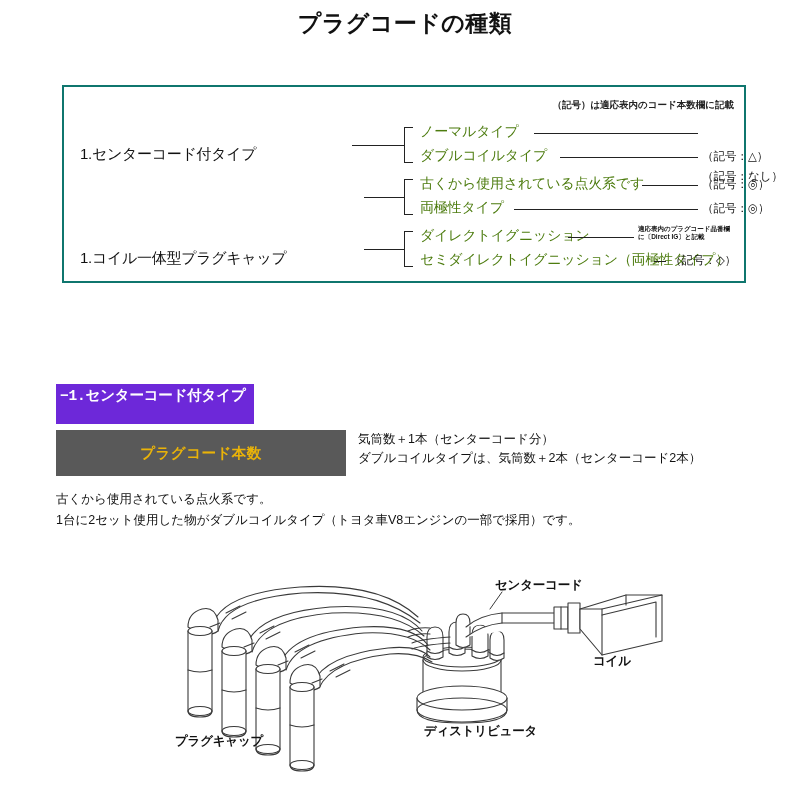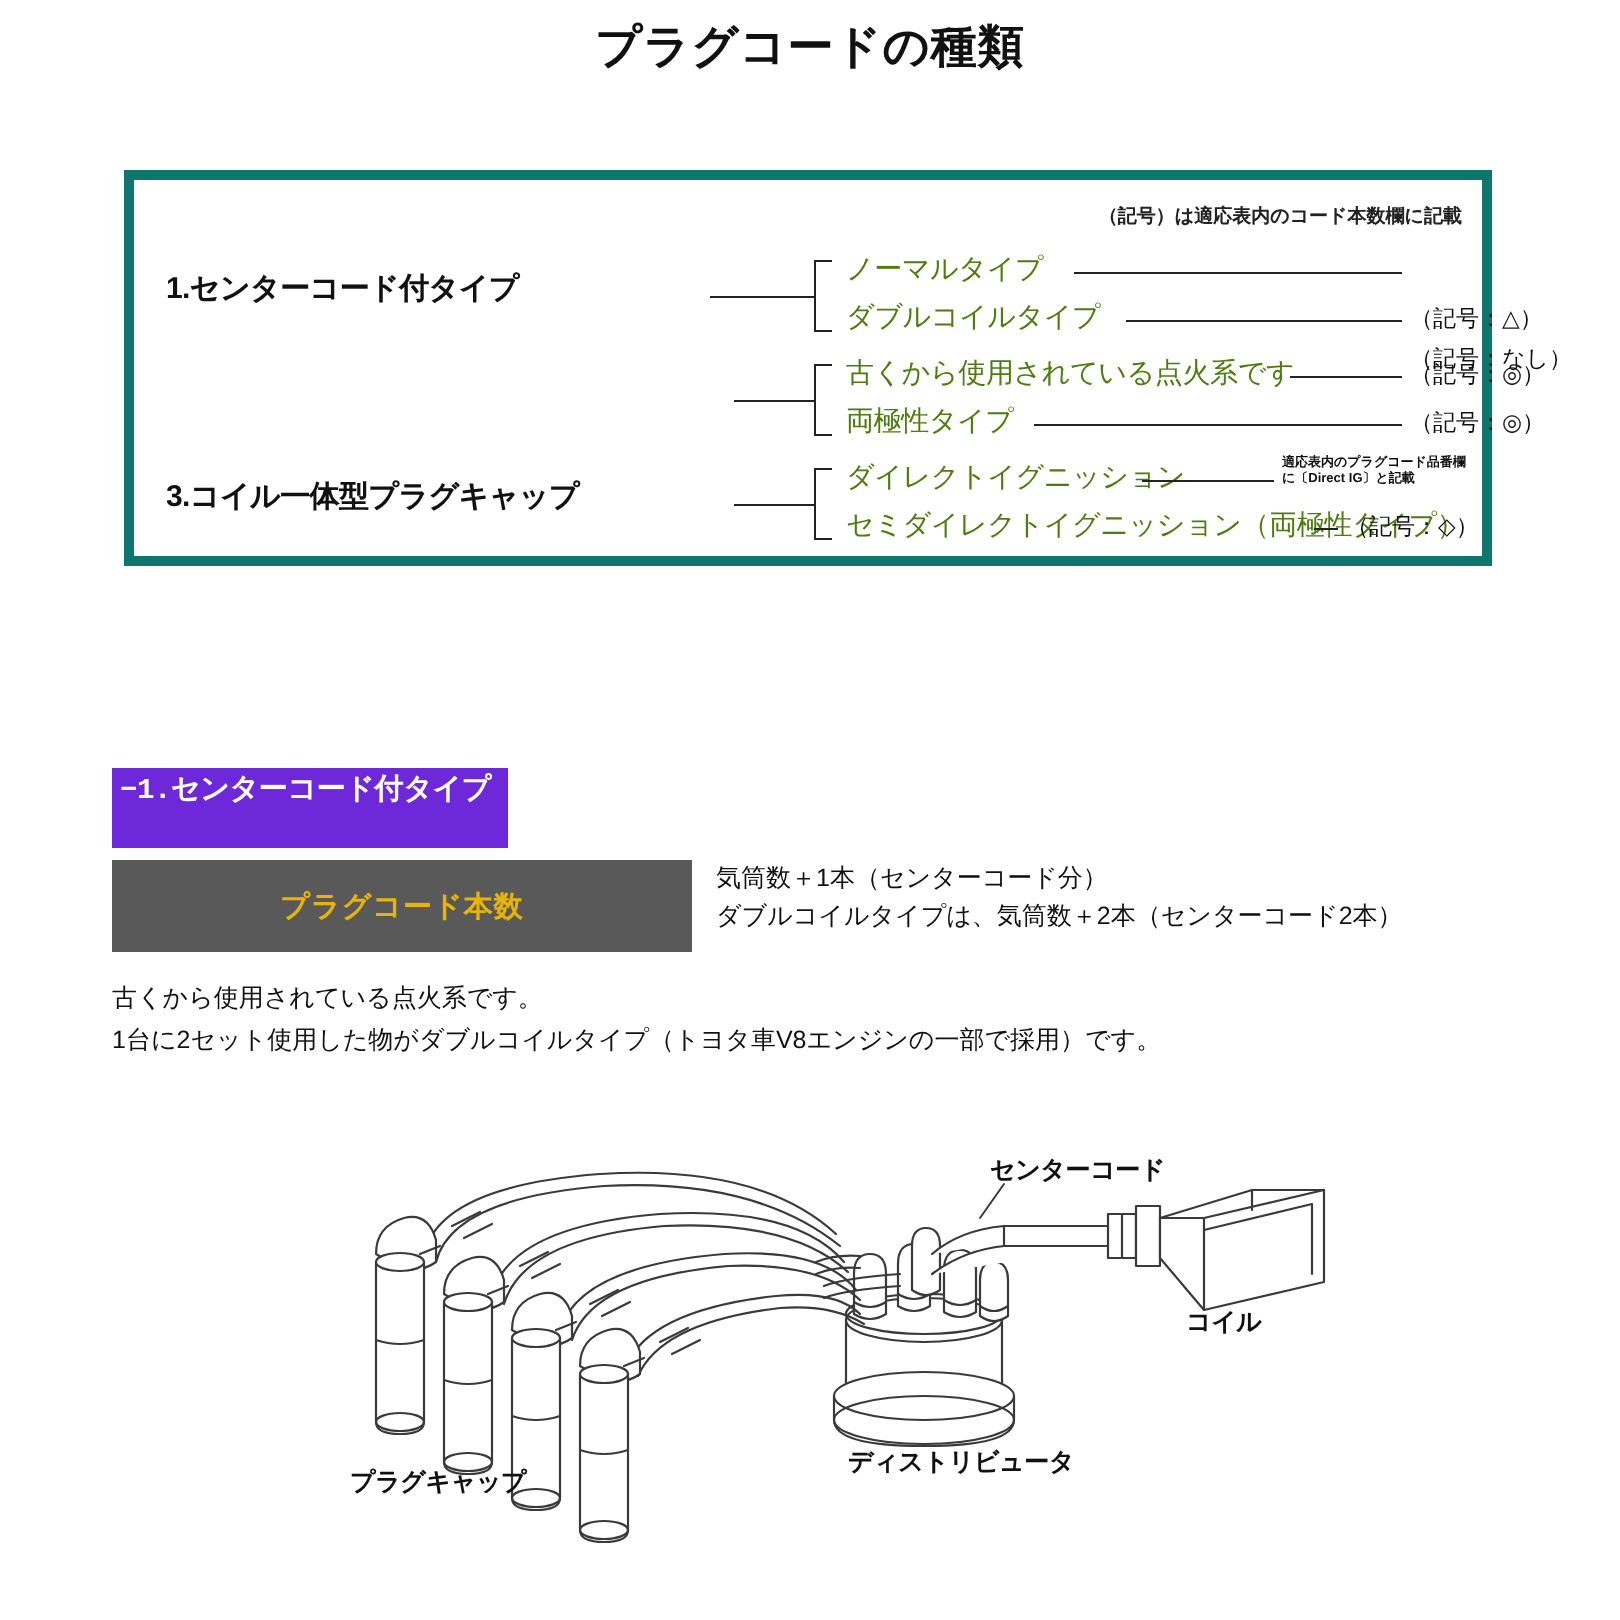--- a/index.html
+++ b/index.html
@@ -29,21 +29,21 @@
     color: #111111;
   }
 
   
   .class-box {
     position: absolute;
     left: 62px;
     top: 85px;
     width: 684px;
     height: 198px;
-    border: 5px solid #0f766e;
+    border: 2px solid #0f766e;
     box-sizing: border-box;
     background: #ffffff;
   }
 
   .legend-note {
     position: absolute;
     right: 10px;
     top: 12px;
     font-size: 9.5px;
     font-weight: bold;
@@ -57,23 +57,23 @@
     width: 100%;
     height: 52px;
   }
   .cat-row.r1 { top: 32px; }
   .cat-row.r2 { top: 84px; }
   .cat-row.r3 { top: 136px; }
 
   .cat-label {
     position: absolute;
     left: 16px;
-    top: 13px;
+    top: 26px;
     font-size: 15px;
-    font-weight: bold;
+    font-weight: normal;
     white-space: nowrap;
     letter-spacing: -0.3px;
   }
 
   
   .cat-connector {
     position: absolute;
     height: 1px;
     background: #222222;
     top: 26px;
@@ -262,21 +262,21 @@
     </div>
 
     <div class="sub-item bottom">
       <div class="sub-label" style="left:356px;">両極性タイプ</div>
       <div class="sub-line" style="left:450px; width:184px;"></div>
       <div class="sub-symbol" style="left:638px;">（記号：◎）</div>
     </div>
   </div>
 
   <div class="cat-row r3">
-    <div class="cat-label">3.コイル一体型プラグキャップ</div>
+    <div class="cat-label">1.コイル一体型プラグキャップ</div>
     <div class="cat-connector" style="left:300px; width:40px;"></div>
     <div class="bracket" style="left:340px;"></div>
 
     <div class="sub-item bottom">
       <div class="sub-label" style="left:356px;">セミダイレクトイグニッション（両極性タイプ）</div>
       <div class="sub-line" style="left:590px; width:12px;"></div>
       <div class="sub-symbol" style="left:606px;">（記号：◇）</div>
     </div>
 
     <div class="sub-item top">

